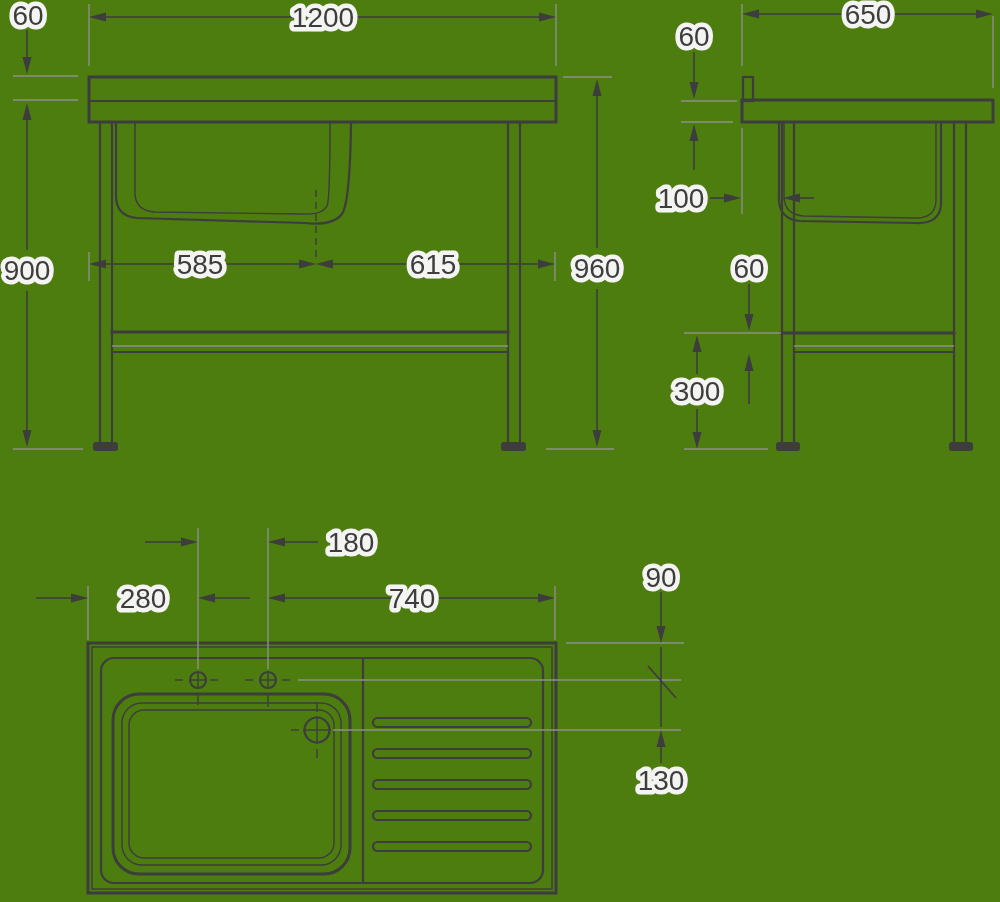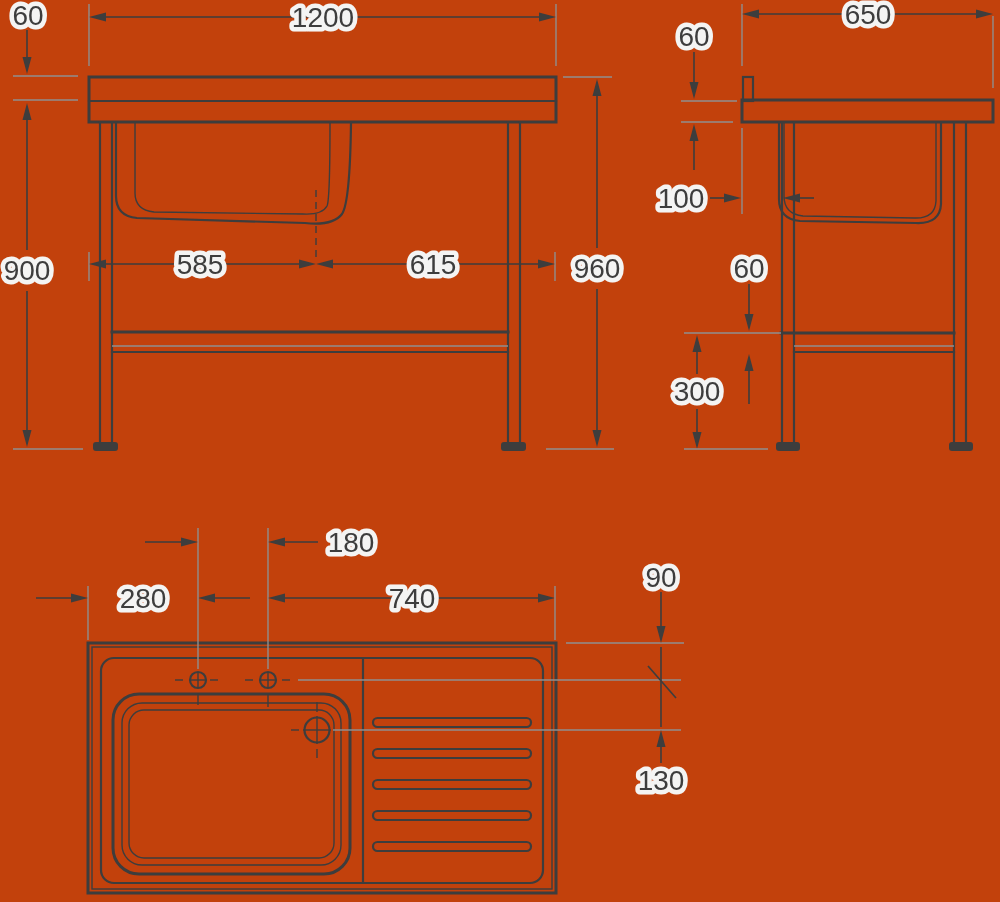--- a/index.html
+++ b/index.html
@@ -1,16 +1,16 @@
 <!DOCTYPE html>
 <html><head>
 <meta charset="utf-8">
 <style>
   html,body{margin:0;padding:0;background:#dddddd;}
-  .stage{position:relative;width:1000px;height:902px;background:#c2410c;overflow:hidden;}
+  .stage{position:relative;width:1000px;height:902px;background:#4d7c0f;overflow:hidden;}
   svg{display:block;}
   .ol  {stroke:#3d3d3d;stroke-width:3;fill:none;stroke-linecap:square;}
   .ol2 {stroke:#3d3d3d;stroke-width:2.2;fill:none;stroke-linecap:square;}
   .thin{stroke:#3d3d3d;stroke-width:1.4;fill:none;stroke-linecap:butt;}
   .dim {stroke:#3d3d3d;stroke-width:1.6;fill:none;stroke-linecap:butt;}
   .ext {stroke:#8f8f8f;stroke-width:1.4;fill:none;stroke-linecap:butt;}
   .dash{stroke:#3d3d3d;stroke-width:1.4;fill:none;stroke-dasharray:7 5;}
   .ah  {fill:#3d3d3d;stroke:none;}
   .pad {fill:#3d3d3d;stroke:none;}
   .lbl {font-family:"Liberation Sans","DejaVu Sans",sans-serif;font-size:28px;fill:#3d3d3d;

